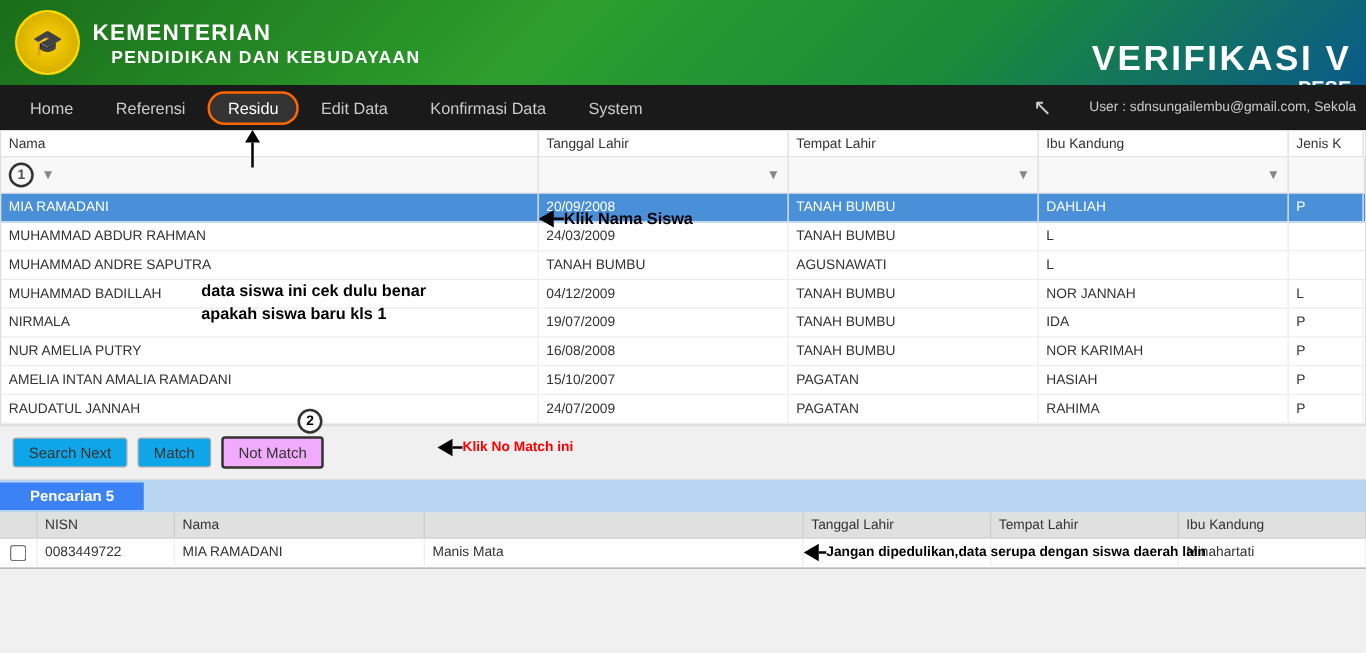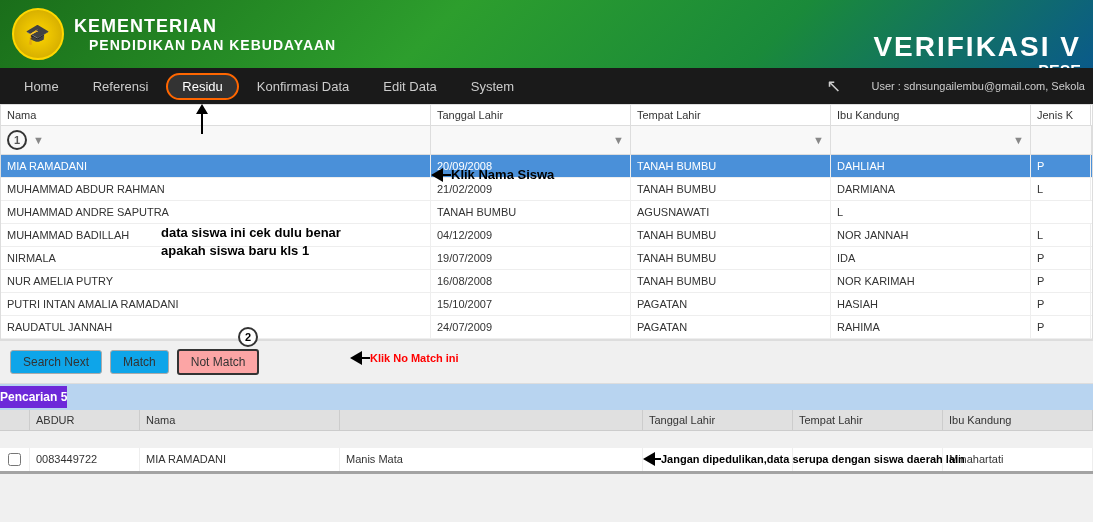--- a/index.html
+++ b/index.html
@@ -150,29 +150,29 @@
       padding: 4px 12px;
       font-size: 12px;
       border: 1px solid #aaa;
       background: #0ea5e9;
       cursor: pointer;
       border-radius: 3px;
       color: #333;
     }
     .btn.highlighted {
       border: 2px solid #333;
-      background: #fca5a5;
+      background: #f0abfc;
       font-weight: normal;
     }
 
     
     .pencarian-header {
-      background: #6d28d9;
+      background: #3b82f6;
       color: white;
-      padding: 4px 0;
+      padding: 4px 24px;
       font-size: 12px;
       font-weight: bold;
       display: inline-block;
     }
     .pencarian-bar {
       background: #b8d4f0;
       padding: 2px 0;
     }
 
     
@@ -184,24 +184,23 @@
     }
     .bottom-col-header {
       padding: 4px 6px;
       font-size: 11px;
       color: #333;
       border-right: 1px solid #ccc;
     }
     .bottom-data-row {
       display: grid;
       grid-template-columns: 30px 110px 200px 1fr 150px 150px 150px;
-      border-bottom: 3px solid #a3a3a3;
+      border-bottom: 1px solid #a3a3a3;
       background: white;
       position: relative;
-      margin-top: 17px;
     }
     .bottom-data-cell {
       padding: 5px 6px;
       font-size: 11px;
       color: #333;
       border-right: 1px solid #eee;
     }
     .checkbox-cell {
       display: flex; align-items: center; justify-content: center;
     }
@@ -226,22 +225,22 @@
       <div class="line2">PESE</div>
     </div>
   </div>
 
   <div class="nav-area" style="position:relative;">
     <div class="navbar">
       <div class="nav-left">
         <div class="nav-item">Home</div>
         <div class="nav-item">Referensi</div>
         <div class="nav-item active">Residu</div>
+        <div class="nav-item">Edit Data</div>
         <div class="nav-item">Konfirmasi Data</div>
-        <div class="nav-item">Edit Data</div>
         <div class="nav-item">System</div>
       </div>
       <div style="display:flex; align-items:center; gap:10px;">
         <span class="nav-cursor">↖</span>
         <div class="nav-right">User : sdnsungailembu@gmail.com, Sekola</div>
       </div>
     </div>
 
     <div class="arrow-up">
       <div class="arrow-up-head"></div>
@@ -288,23 +287,22 @@
       </div>
 
       <div style="position:absolute; top:12px; left:430px; display:flex; align-items:center; z-index:10;">
         <div style="width:0;height:0;border-top:7px solid transparent;border-bottom:7px solid transparent;border-right:12px solid black;"></div>
         <div style="height:2px;width:8px;background:black;"></div>
         <span style="font-size:13px; font-weight:bold; color:#000; white-space:nowrap;">Klik Nama Siswa</span>
       </div>
 
       <div class="data-row">
         <div class="data-cell">MUHAMMAD ABDUR RAHMAN</div>
-        <div class="data-cell">21/02/2009</div>
+        <div class="data-cell">24/03/2009</div>
         <div class="data-cell">TANAH BUMBU</div>
-        <div class="data-cell">DARMIANA</div>
         <div class="data-cell">L</div>
       </div>
 
       <div class="data-row">
         <div class="data-cell">MUHAMMAD ANDRE SAPUTRA</div>
         <div class="data-cell">TANAH BUMBU</div>
         <div class="data-cell">AGUSNAWATI</div>
         <div class="data-cell">L</div>
       </div>
 
@@ -333,21 +331,21 @@
 
       <div class="data-row">
         <div class="data-cell">NUR AMELIA PUTRY</div>
         <div class="data-cell">16/08/2008</div>
         <div class="data-cell">TANAH BUMBU</div>
         <div class="data-cell">NOR KARIMAH</div>
         <div class="data-cell">P</div>
       </div>
 
       <div class="data-row">
-        <div class="data-cell">PUTRI INTAN AMALIA RAMADANI</div>
+        <div class="data-cell">AMELIA INTAN AMALIA RAMADANI</div>
         <div class="data-cell">15/10/2007</div>
         <div class="data-cell">PAGATAN</div>
         <div class="data-cell">HASIAH</div>
         <div class="data-cell">P</div>
       </div>
 
       <div class="data-row">
         <div class="data-cell">RAUDATUL JANNAH</div>
         <div class="data-cell">24/07/2009</div>
         <div class="data-cell">PAGATAN</div>
@@ -371,21 +369,21 @@
     </div>
   </div>
 
   <div>
     <div class="pencarian-bar">
       <span class="pencarian-header">Pencarian 5</span>
     </div>
 
     <div class="bottom-table-headers">
       <div class="bottom-col-header"></div>
-      <div class="bottom-col-header">ABDUR</div>
+      <div class="bottom-col-header">NISN</div>
       <div class="bottom-col-header">Nama</div>
       <div class="bottom-col-header"></div>
       <div class="bottom-col-header">Tanggal Lahir</div>
       <div class="bottom-col-header">Tempat Lahir</div>
       <div class="bottom-col-header">Ibu Kandung</div>
     </div>
 
     <div class="bottom-data-row" style="position:relative;">
       <div class="bottom-data-cell checkbox-cell">
         <input type="checkbox" style="">

